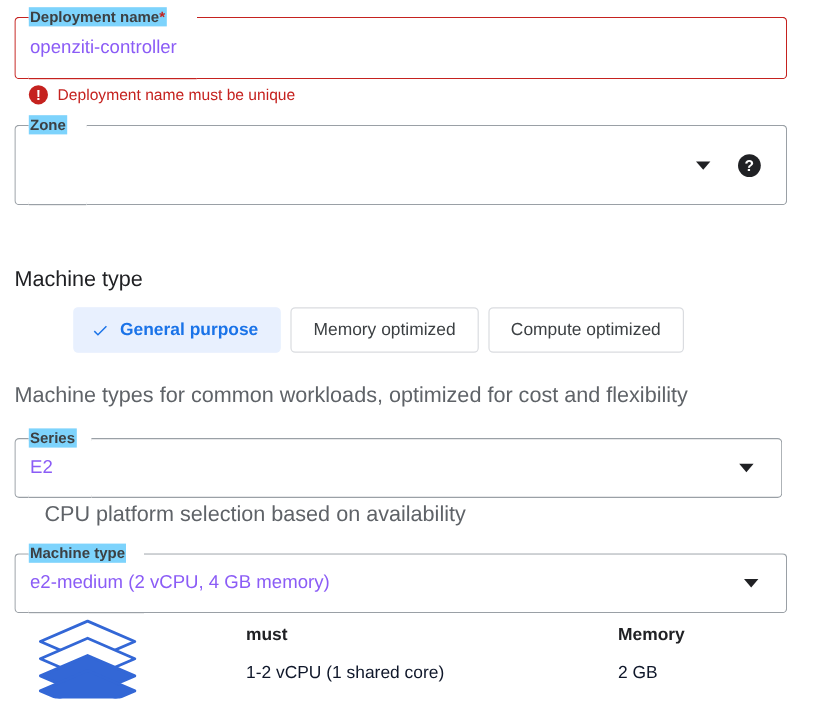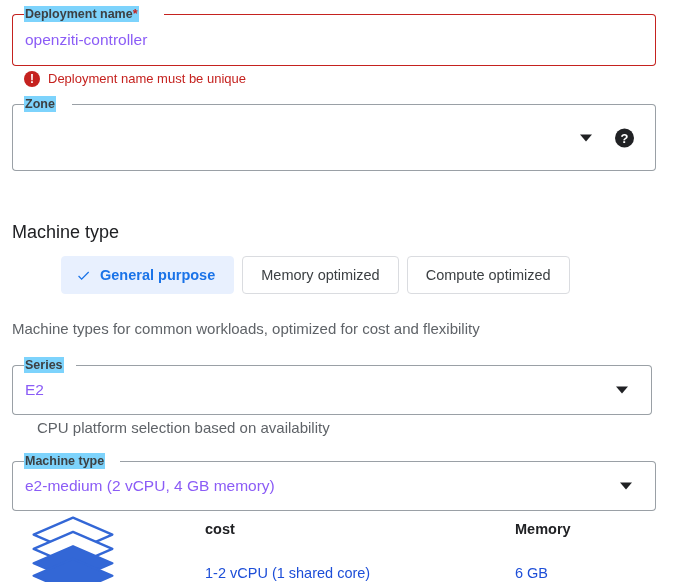--- a/index.html
+++ b/index.html
@@ -170,21 +170,21 @@
   }
   .tab .check {
     width: 15px; height: 15px;
     flex: 0 0 auto;
     display: block;
   }
 
   
   .helper {
     position: absolute;
-    font-size: 15px;
+    font-size: 18px;
     color: #5f6368;
     line-height: 18px;
   }
 
   
   .spec-icon {
     position: absolute;
     left: 28px;
     top: 514px;
     width: 90px;
@@ -192,23 +192,23 @@
   }
   .spec-col { position: absolute; }
   .spec-head {
     font-size: 14.5px;
     font-weight: bold;
     color: #202124;
     line-height: 20px;
   }
   .spec-val {
     font-size: 14.5px;
-    color: #1d4ed8;
+    color: #0f172a;
     line-height: 20px;
-    margin-top: 24px;
+    margin-top: 12px;
     white-space: nowrap;
   }
 </style>
 </head>
 <body>
 
 <div class="field error" style="left:12px; top:14px; width:644px; height:52px;">
   <div class="outline">
     <div class="outline-lead"></div>
     <div class="outline-notch" style="width:140px;">
@@ -284,20 +284,20 @@
 </div>
 
 <svg class="spec-icon" viewBox="0 0 100 76">
   <polygon points="50,4 94,23 50,42 6,23" fill="#ffffff" stroke="#3367d6" stroke-width="2.6" stroke-linejoin="round"></polygon>
   <polygon points="50,20 94,39 50,58 6,39" fill="#ffffff" stroke="#3367d6" stroke-width="2.6" stroke-linejoin="round"></polygon>
   <polygon points="50,36 94,55 50,74 6,55" fill="#3367d6" stroke="#3367d6" stroke-width="2.6" stroke-linejoin="round"></polygon>
   <polygon points="50,50 94,69 50,88 6,69" fill="#3367d6" stroke="#3367d6" stroke-width="2.6" stroke-linejoin="round"></polygon>
 </svg>
 
 <div class="spec-col" style="left:205px; top:519px;">
-  <div class="spec-head">cost</div>
+  <div class="spec-head">must</div>
   <div class="spec-val">1-2 vCPU (1 shared core)</div>
 </div>
 
 <div class="spec-col" style="left:515px; top:519px;">
   <div class="spec-head">Memory</div>
-  <div class="spec-val">6 GB</div>
+  <div class="spec-val">2 GB</div>
 </div>
 
 </body></html>

